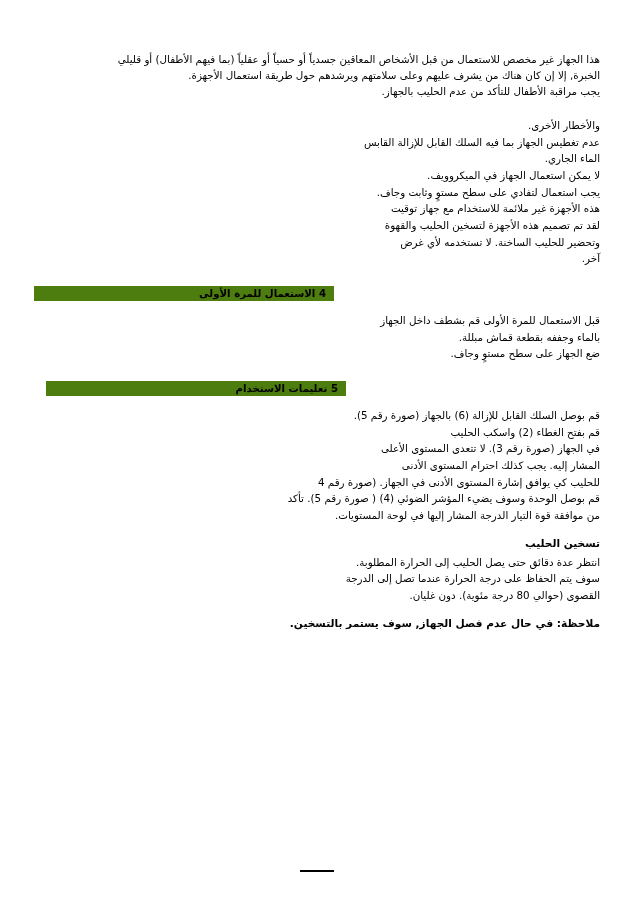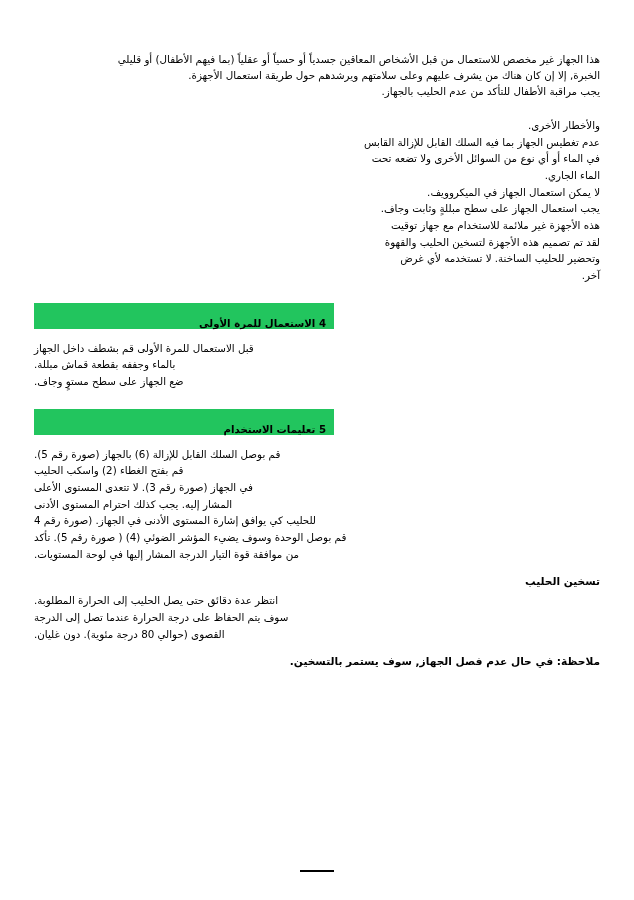--- a/index.html
+++ b/index.html
@@ -25,36 +25,36 @@
   .intro {
     font-size: 10.3px;
     line-height: 1.55;
     text-align: justify;
     direction: rtl;
     margin: 0 0 10px 0;
   }
   .intro .ln { display: block; }
   .block {
     direction: rtl;
-    text-align: left;
+    text-align: right;
     font-size: 10.3px;
     line-height: 1.62;
     margin: 0;
   }
   .block .ln { display: block; }
   .gap-s { height: 7px; }
   .gap-m { height: 13px; }
   .gap-l { height: 19px; }
 
   
   .section-bar {
-    background: #22c55e;
-    height: 26px;
+    background: #4d7c0f;
+    height: 15px;
     display: flex;
-    align-items: flex-end;
+    align-items: center;
     justify-content: flex-start;
     padding: 0 8px;
     box-sizing: border-box;
     margin: 0 0 11px 0;
     width: 100%;
   }
   .section-bar .bar-text {
     font-size: 10.2px;
     font-weight: bold;
     color: #000;
@@ -99,45 +99,44 @@
     <span class="ln">هذا الجهاز غير مخصص للاستعمال من قبل الأشخاص المعاقين جسدياً أو حسياً أو عقلياً (بما فيهم الأطفال) أو قليلي</span>
     <span class="ln">الخبرة, إلا إن كان هناك من يشرف عليهم وعلى سلامتهم ويرشدهم حول طريقة استعمال الأجهزة.</span>
     <span class="ln">يجب مراقبة الأطفال للتأكد من عدم الحليب بالجهاز.</span>
   </div>
 
   <div class="gap-s"></div>
 
   <div class="block right-col" style="padding-right:0; text-align:right;">
     <span class="ln">والأخطار الأخرى.</span>
     <span class="ln">عدم تغطيس الجهاز بما فيه السلك القابل للإزالة القابس</span>
-    <span class="ln">في الماء أو أي نوع من السوائل الأخرى ولا تضعه تحت</span>
     <span class="ln">الماء الجاري.</span>
     <span class="ln">لا يمكن استعمال الجهاز في الميكروويف.</span>
-    <span class="ln">يجب استعمال الجهاز على سطح مبللةٍ وثابت وجاف.</span>
+    <span class="ln">يجب استعمال لتفادي على سطح مستوٍ وثابت وجاف.</span>
     <span class="ln">هذه الأجهزة غير ملائمة للاستخدام مع جهاز توقيت</span>
     <span class="ln">لقد تم تصميم هذه الأجهزة لتسخين الحليب والقهوة</span>
     <span class="ln">وتحضير للحليب الساخنة. لا تستخدمه لأي غرض</span>
     <span class="ln">آخر.</span>
   </div>
 
   <div class="gap-l"></div>
 
   <div class="section-bar" style="width:300px; margin-right:auto; margin-left:0;">
     <span class="bar-text">4   الاستعمال للمرة الأولى</span>
   </div>
 
   <div class="block">
     <span class="ln">قبل الاستعمال للمرة الأولى قم بشطف داخل الجهاز</span>
     <span class="ln">بالماء وجففه بقطعة قماش مبللة.</span>
     <span class="ln">ضع الجهاز على سطح مستوٍ وجاف.</span>
   </div>
 
   <div class="gap-l"></div>
 
-  <div class="section-bar" style="width:300px; margin-right:auto; margin-left:0;">
+  <div class="section-bar" style="width:300px; margin-right:auto; margin-left:12px;">
     <span class="bar-text">5   تعليمات الاستخدام</span>
   </div>
 
   <div class="block">
     <span class="ln">قم بوصل السلك القابل للإزالة (6) بالجهاز (صورة رقم 5).</span>
     <span class="ln">قم بفتح الغطاء (2) واسكب الحليب</span>
     <span class="ln">في الجهاز (صورة رقم 3). لا تتعدى المستوى الأعلى</span>
     <span class="ln">المشار إليه. يجب كذلك احترام المستوى الأدنى</span>
     <span class="ln">للحليب كي يوافق إشارة المستوى الأدنى في الجهاز. (صورة رقم 4</span>
     <span class="ln">قم بوصل الوحدة وسوف يضيء المؤشر الضوئي (4) ( صورة رقم 5). تأكد</span>

